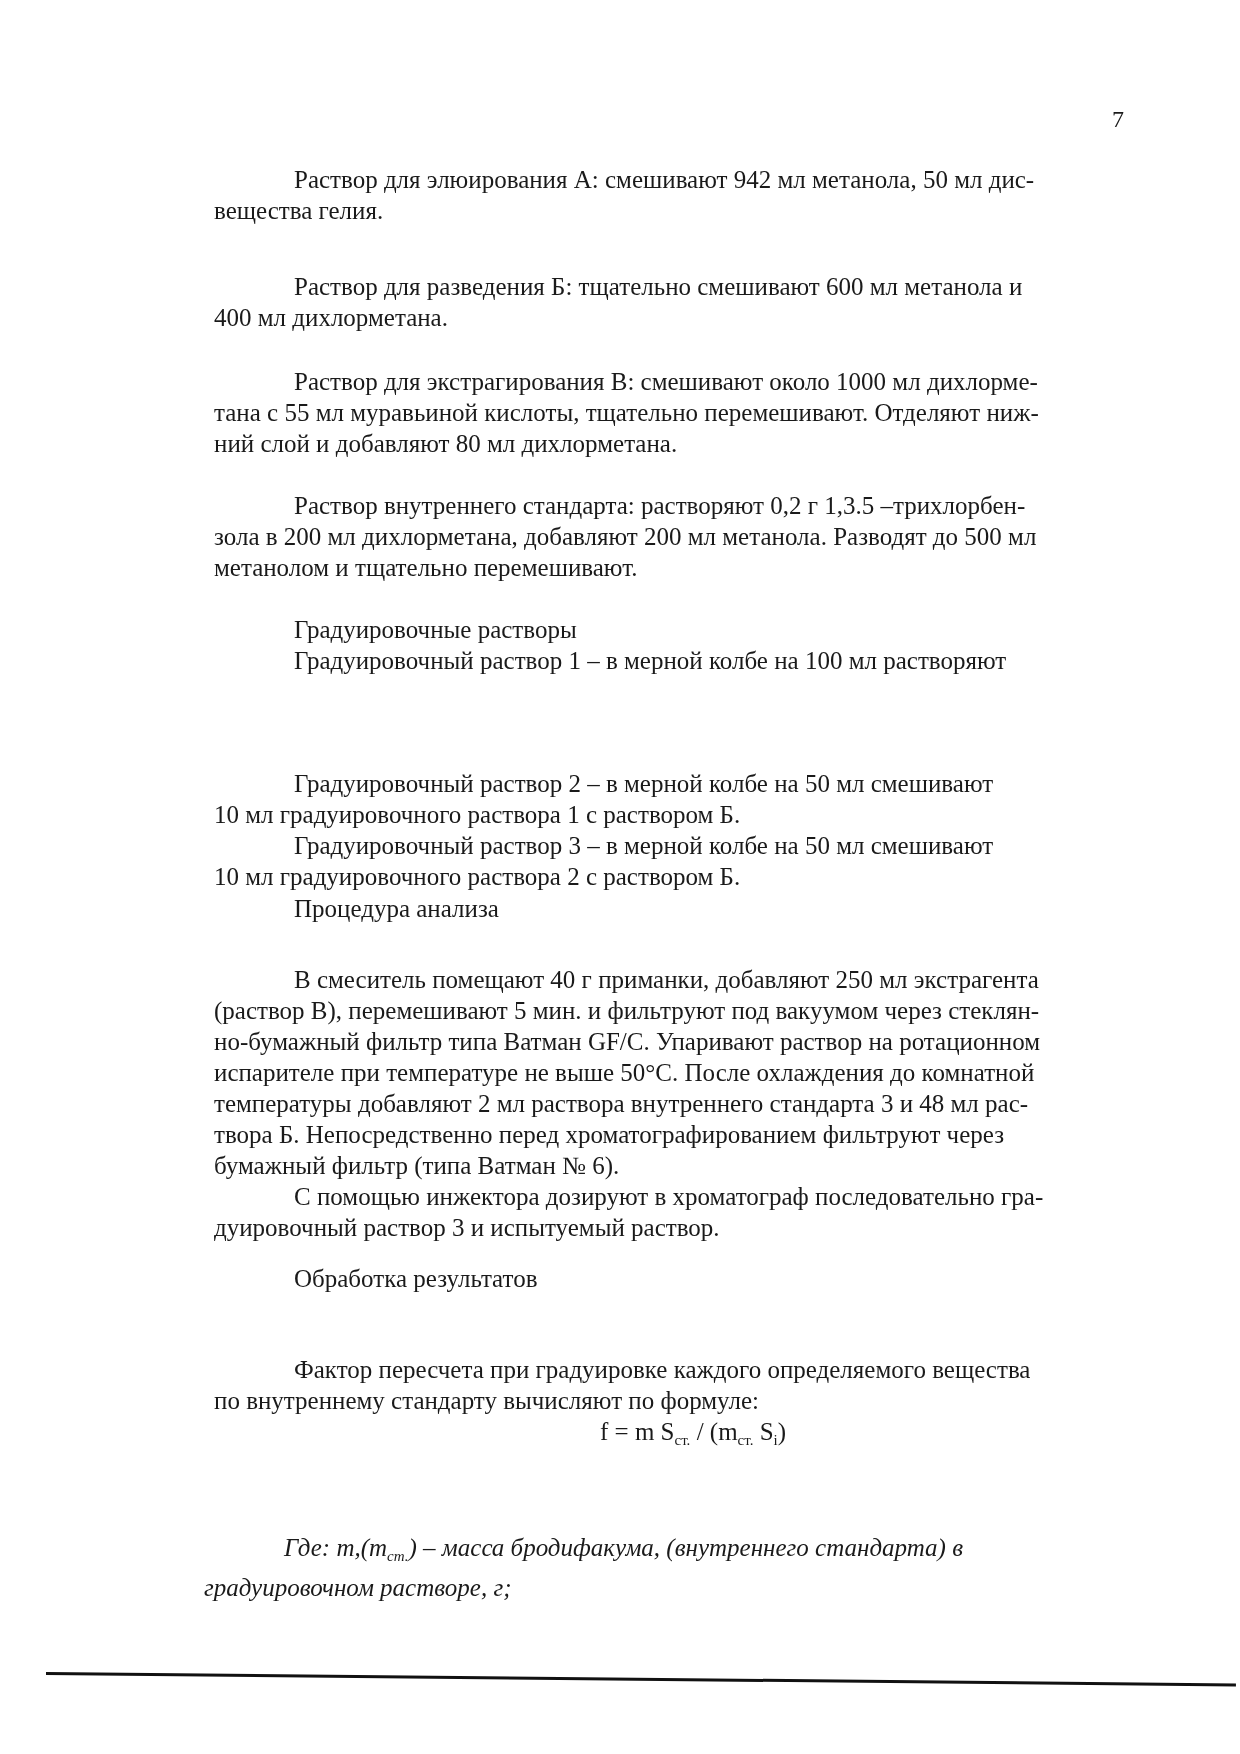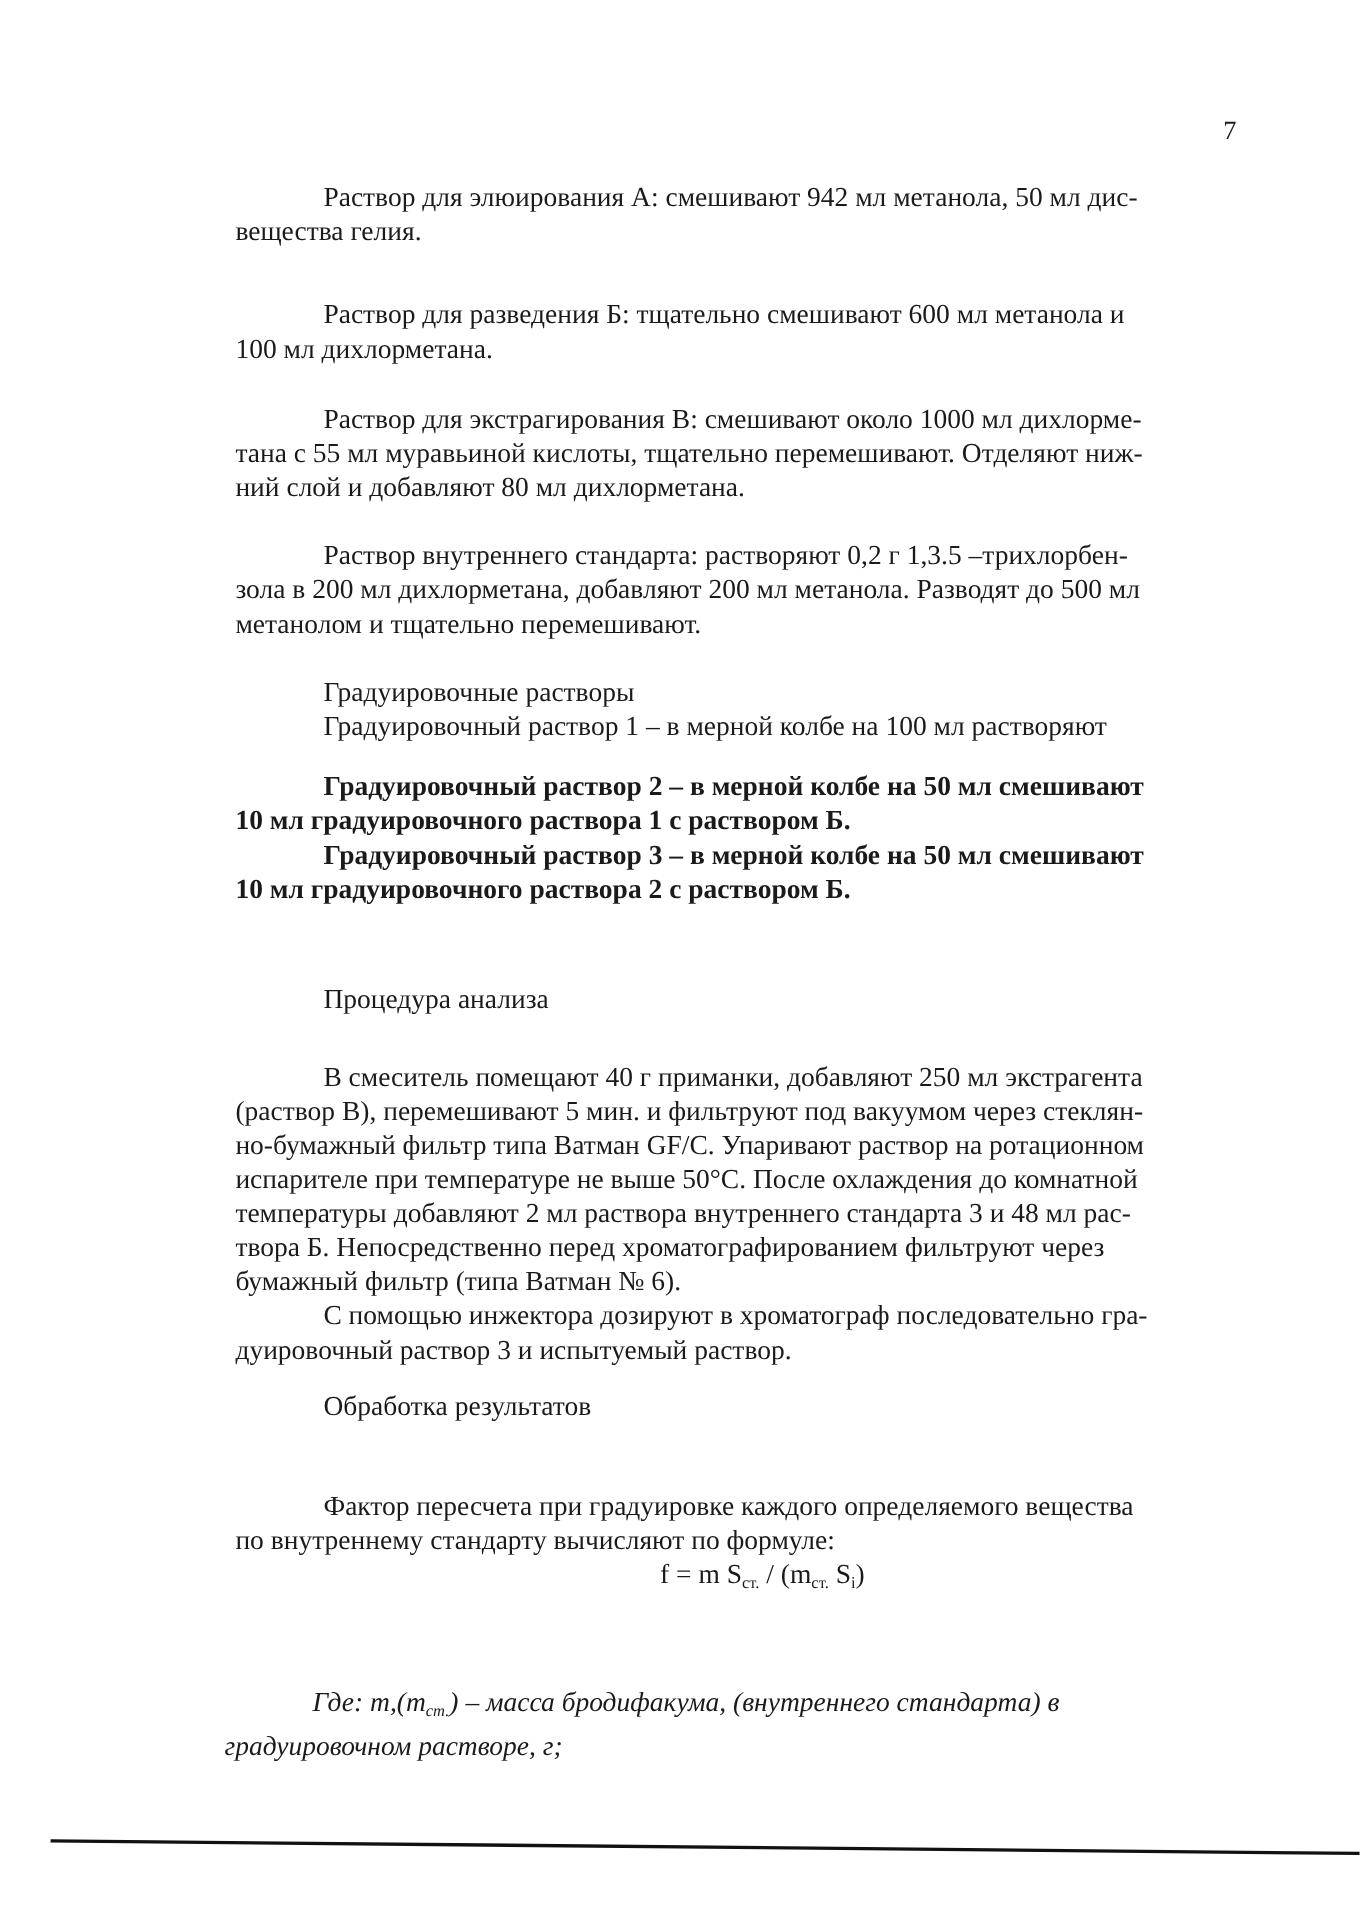--- a/index.html
+++ b/index.html
@@ -54,41 +54,41 @@
 
 <div class="page-number">7</div>
 
 <div class="block" style="top:144px;margin-top:20px;">
   <span class="line ind">Раствор для элюирования А:  смешивают 942 мл метанола, 50 мл дис-</span>
   <span class="line">вещества гелия.</span>
 </div>
 
 <div class="block" style="top:271px;">
   <span class="line ind">Раствор для разведения Б:  тщательно смешивают 600 мл метанола и</span>
-  <span class="line">100 мл дихлорметана.</span>
+  <span class="line">400 мл дихлорметана.</span>
 </div>
 
 <div class="block" style="top:366px;">
   <span class="line ind">Раствор для экстрагирования В:  смешивают около 1000 мл дихлорме-</span>
   <span class="line">тана с 55 мл муравьиной кислоты, тщательно перемешивают. Отделяют ниж-</span>
   <span class="line">ний слой и добавляют 80 мл дихлорметана.</span>
 </div>
 
 <div class="block" style="top:490px;">
   <span class="line ind">Раствор внутреннего стандарта:  растворяют 0,2 г 1,3.5 –трихлорбен-</span>
   <span class="line">зола в 200 мл дихлорметана, добавляют 200 мл метанола. Разводят до 500 мл</span>
   <span class="line">метанолом и тщательно перемешивают.</span>
 </div>
 
 <div class="block" style="top:614px;">
   <span class="line ind">Градуировочные растворы</span>
   <span class="line ind">Градуировочный раствор 1 – в мерной колбе на 100 мл растворяют</span>
 </div>
 
-<div class="block" style="top:700px;font-weight:bold;">
+<div class="block" style="top:768px;">
   <span class="line ind">Градуировочный раствор 2 – в мерной колбе на 50 мл смешивают</span>
   <span class="line">10 мл градуировочного раствора 1 с раствором Б.</span>
   <span class="line ind">Градуировочный раствор 3 – в мерной колбе на 50 мл смешивают</span>
   <span class="line">10 мл градуировочного раствора 2 с раствором Б.</span>
 </div>
 
 <div class="block" style="top:893px;">
   <span class="line ind">Процедура анализа</span>
 </div>
 

